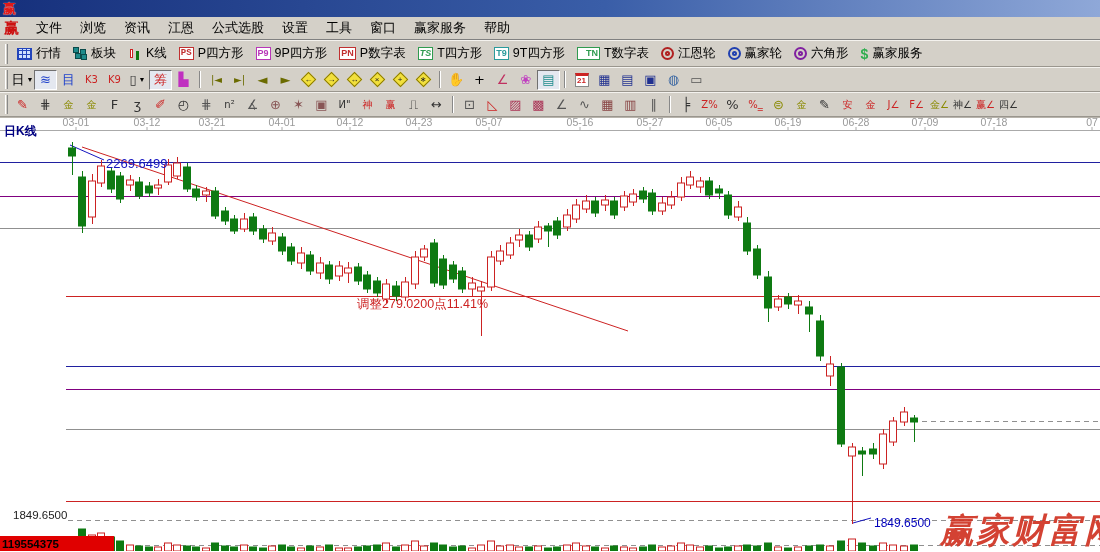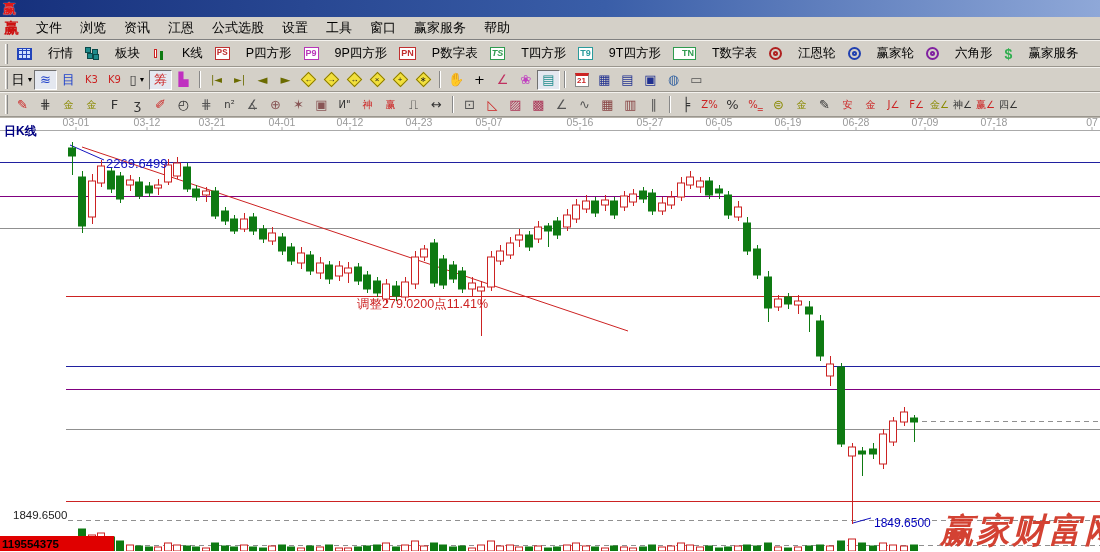--- a/index.html
+++ b/index.html
@@ -22,21 +22,21 @@
 
   
   .toolbar { background:#d4d0c8; display:flex; align-items:center; padding-left:2px;
     border-top:1px solid #f4f2ee; border-bottom:1px solid #9a968e; }
   #toolbar-main { height:27px; flex:0 0 27px; }
   #toolbar-nav  { height:25px; flex:0 0 25px; }
   #toolbar-draw { height:25px; flex:0 0 25px; }
   .gripper { width:3px; height:80%; border-left:1px solid #fff; border-right:1px solid #888; margin:0 3px; }
   .tsep { width:2px; height:78%; border-left:1px solid #888; border-right:1px solid #fff; margin:0 4px; }
 
-  .tb-btn { display:flex; align-items:center; gap:16px; padding:1px 5px; height:22px;
+  .tb-btn { display:flex; align-items:center; gap:4px; padding:1px 5px; height:22px;
     border:1px solid transparent; cursor:default; white-space:nowrap; }
   .tb-btn .lbl { font-size:12.5px; color:#000; }
 
   .ico-btn { width:23px; height:20px; display:flex; align-items:center; justify-content:center;
     border:1px solid transparent; cursor:default; position:relative; }
   .ico-btn.pressed { border-color:#707070 #fff #fff #707070; background:#e4e8f0; }
   .ico-glyph { font-size:13px; line-height:13px; font-family:"DejaVu Sans",sans-serif; }
   .ico-glyph.small { font-size:10px; }
   .drop-arrow { font-size:7px; color:#000; margin-left:2px; }
 

